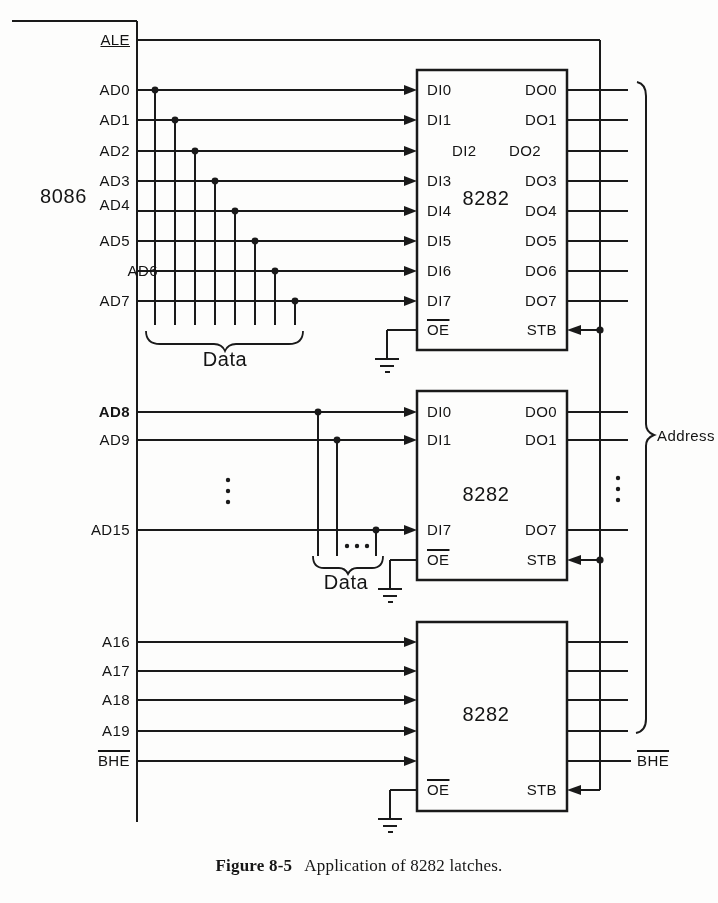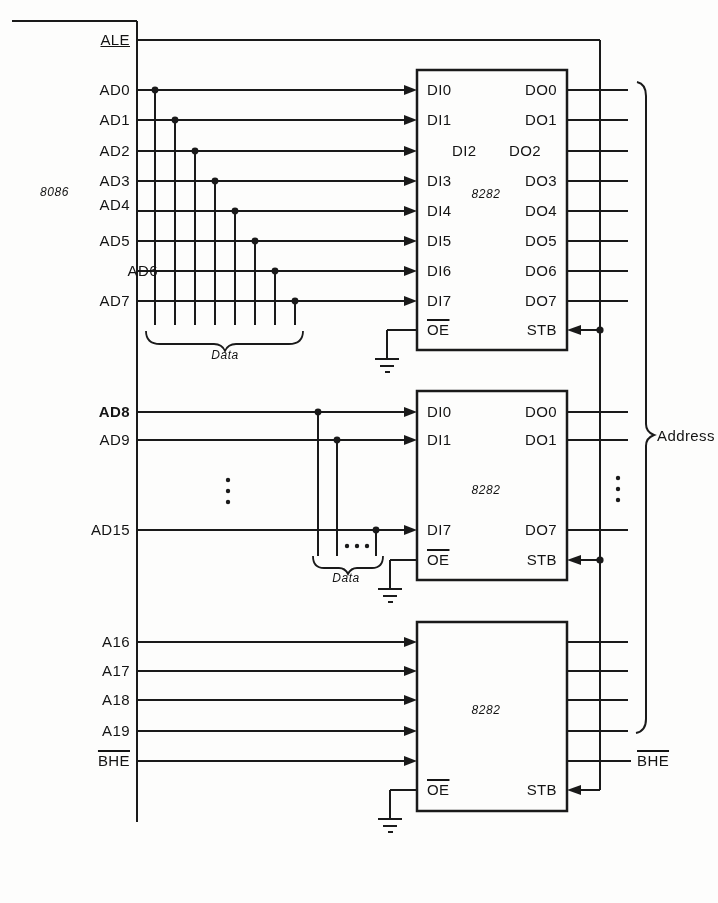--- a/index.html
+++ b/index.html
@@ -3,21 +3,21 @@
 <meta charset="utf-8">
 <style>
   html,body{margin:0;padding:0;background:#ffffff;}
   #page{position:relative;width:718px;height:903px;background:#fdfdfc;overflow:hidden;
         font-family:"Liberation Sans",sans-serif;color:#141414;}
   svg{position:absolute;left:0;top:0;}
   .lbl{position:absolute;font:15px/1.05 "Liberation Sans",sans-serif;color:#141414;
        letter-spacing:.4px;white-space:nowrap;}
   .rr{text-align:right;}
   .ovl{text-decoration:overline;text-decoration-thickness:1.5px;}
-  .chipname{font-size:12px;letter-spacing:.6px;font-style:italic;}
+  .chipname{font-size:20px;letter-spacing:.6px;}
   .center150{left:417px;width:138px;text-align:center;}
   .caption{position:absolute;left:0;top:856px;width:100%;text-align:center;
            font:17px/1.2 "Liberation Serif",serif;color:#161616;letter-spacing:.2px;}
   .caption b{font-weight:bold;margin-right:12px;}
 </style>
 </head>
 <body>
 
 <div id="page">
 
@@ -179,14 +179,17 @@
 
   <div class="lbl ovl" style="left:427px;top:782px;">OE</div>
   <div class="lbl rr" style="right:161px;top:782px;">STB</div>
   <div class="lbl chipname center150" style="top:704px;">8282</div>
 
   <div class="lbl chipname" style="left:195px;width:60px;text-align:center;top:349px;">Data</div>
   <div class="lbl chipname" style="left:316px;width:60px;text-align:center;top:572px;">Data</div>
   <div class="lbl" style="left:657px;top:428px;">Address</div>
   <div class="lbl ovl" style="left:637px;top:753px;">BHE</div>
 
+  <div class="caption">
+    <b>Figure 8-5</b><span>Application of 8282 latches.</span>
+  </div>
 
 </div>
 
 </body></html>

